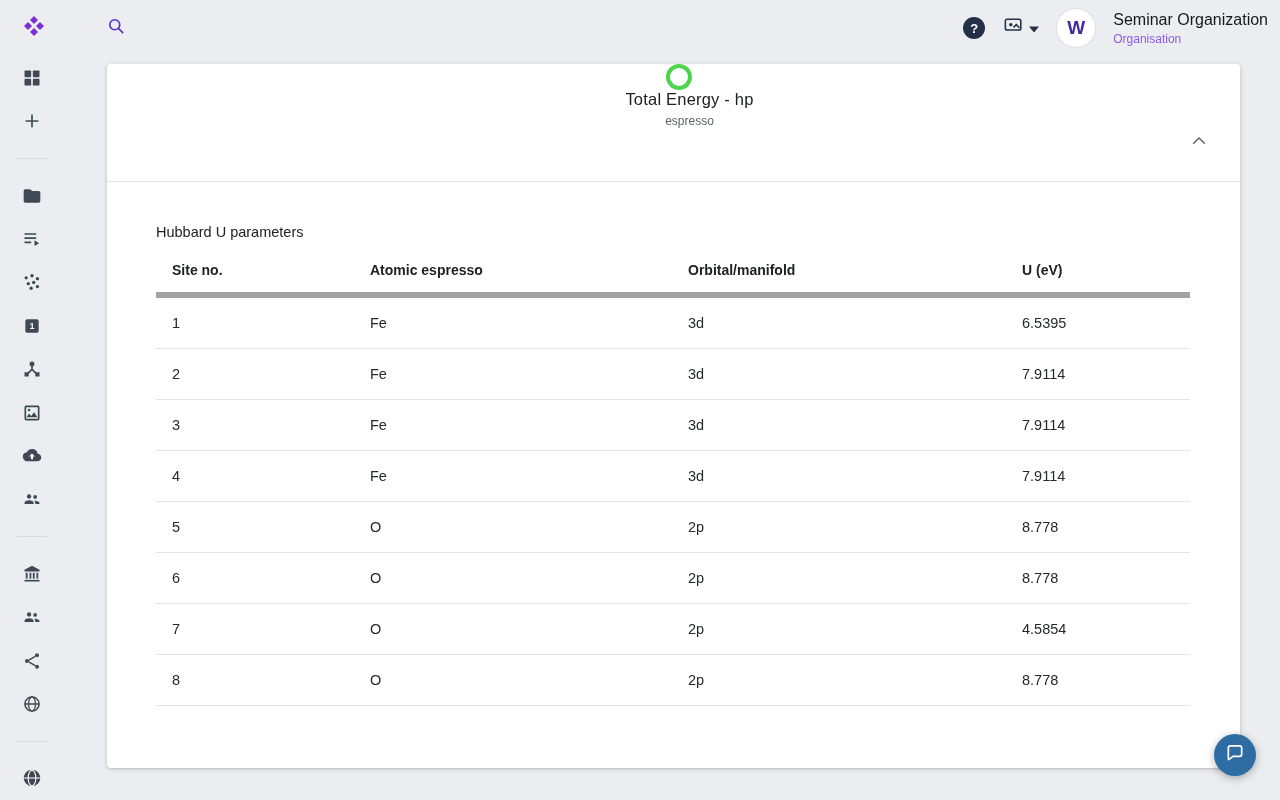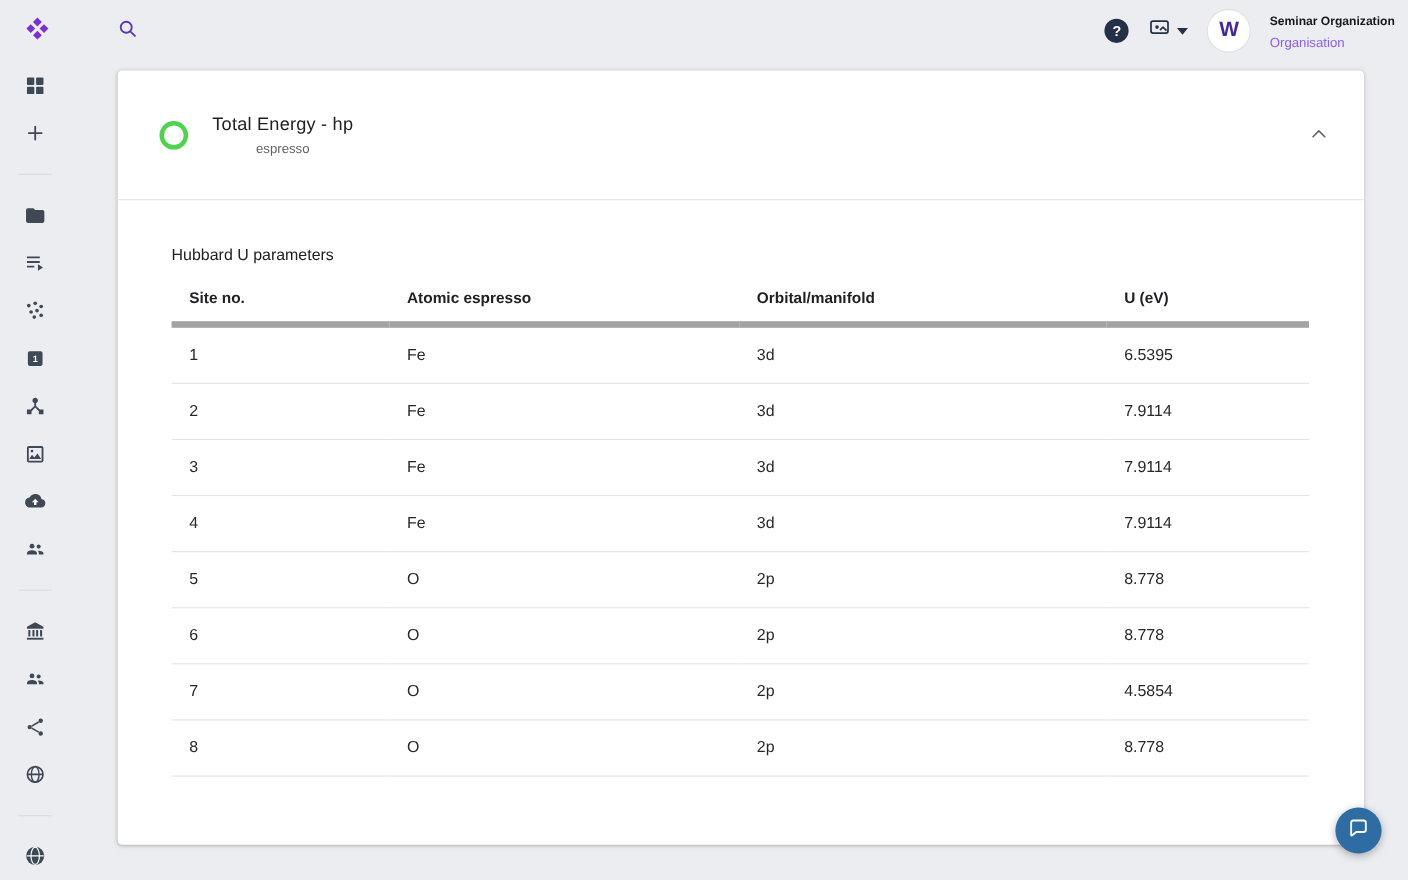--- a/index.html
+++ b/index.html
@@ -24,21 +24,21 @@
     font-size:13px; font-weight:bold; cursor:pointer;
   }
   .workspace-menu{ display:flex; align-items:center; gap:4px; cursor:pointer; }
   .avatar{
     width:38px; height:38px; border-radius:50%; background:#ffffff;
     display:flex; align-items:center; justify-content:center;
     font-size:19px; font-weight:bold; color:#46289e;
     box-shadow:0 0 0 1px rgba(0,0,0,0.05); cursor:pointer;
   }
   .org-block{ display:flex; flex-direction:column; justify-content:center; cursor:pointer; }
-  .org-name{ font-size:11px; font-weight:700; color:#17181a; line-height:18px; }
+  .org-name{ font-size:16px; font-weight:400; color:#17181a; line-height:18px; }
   .org-sub{ font-size:12px; color:#8b5cf6; margin-top:3px; }
 
   
   .sidebar{
     position:absolute; top:56px; left:0; width:64px; bottom:0;
     display:flex; flex-direction:column; align-items:center; background:#ecedf0; z-index:4;
   }
   .side-item{
     width:44px; height:44px; display:flex; align-items:center; justify-content:center;
     cursor:pointer; border-radius:8px;
@@ -47,21 +47,21 @@
   .sidebar svg{ display:block; }
 
   
   .card{
     position:absolute; left:107px; top:64px; width:1133px; height:704px;
     background:#ffffff; border-radius:4px;
     box-shadow:0 1px 5px rgba(0,0,0,0.15), 0 1px 2px rgba(0,0,0,0.10);
   }
   .card-header{
     height:117px; display:flex; align-items:center;
-    padding:0 28px 0 38px; border-bottom:1px solid #e6e6e6; cursor:pointer;
+    padding:0 28px 0 38px; border-bottom:1px solid #e6e6e6; cursor:pointer;flex-direction:column;
   }
   .status-ring{
     width:18px; height:18px; border:4px solid #4cd44c; border-radius:50%;
     flex:0 0 auto;
   }
   .title-block{ margin-left:22px; display:flex; flex-direction:column; }
   .card-title{ font-size:16.5px; color:#202124; letter-spacing:0.2px; }
   .card-subtitle{ font-size:12px; color:#5f6368; margin-top:5px;text-align:center; }
   .collapse-btn{ margin-left:auto; width:26px; height:26px; display:flex; align-items:center; justify-content:center; cursor:pointer; }
 

